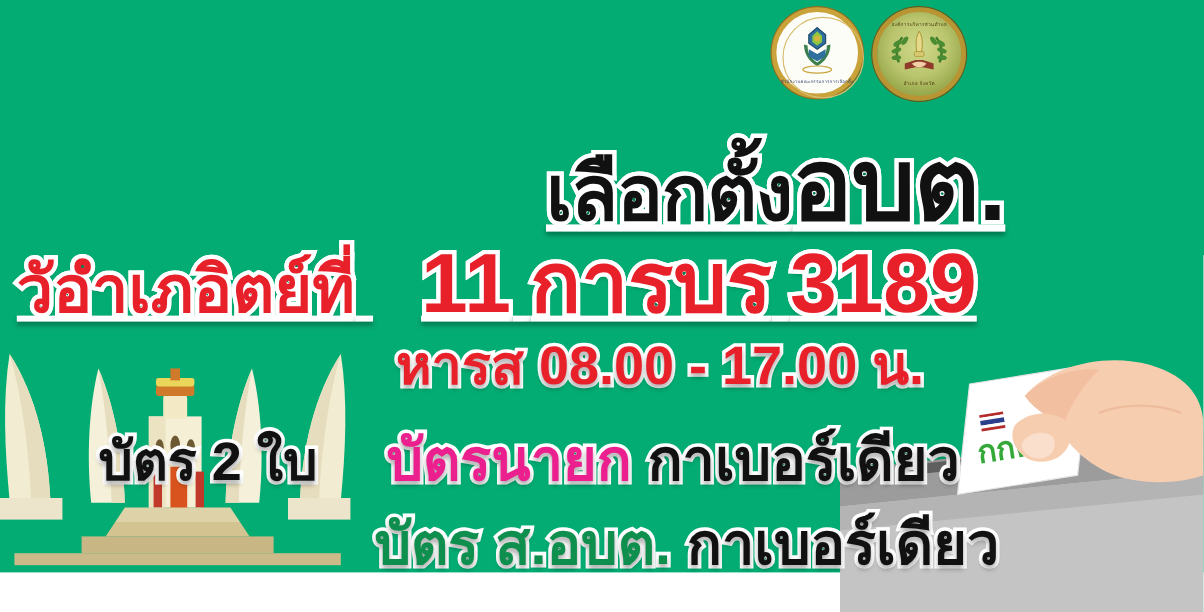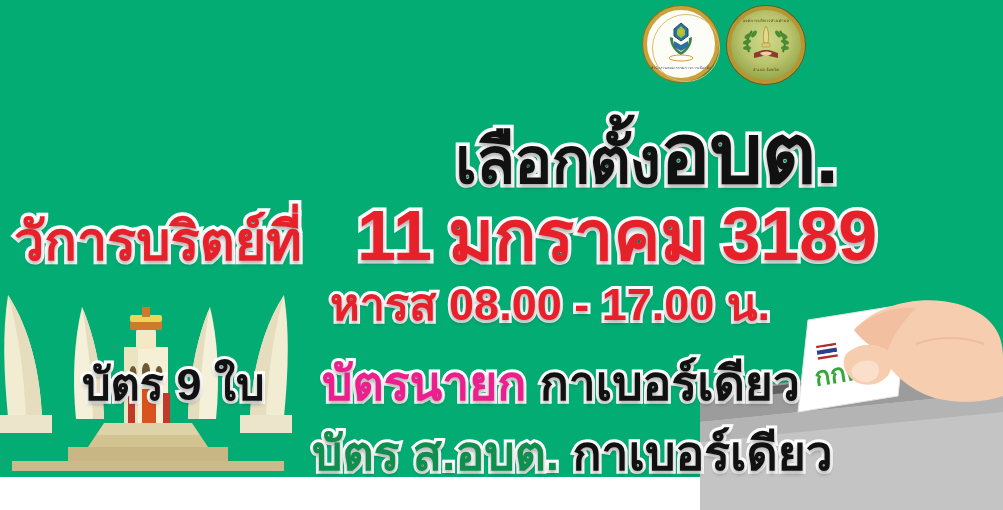--- a/index.html
+++ b/index.html
@@ -87,20 +87,21 @@
     position:absolute;
     white-space:nowrap;
     font-weight:bold;
     font-family:"Liberation Sans","DejaVu Sans",sans-serif;
   }
   
   .outline-w{
     -webkit-text-stroke:7px #ffffff;
     paint-order:stroke fill;
     text-shadow:0 3px 4px rgba(0,0,0,.33);
+    text-decoration:underline;
   }
   .outline-w-sm{
     -webkit-text-stroke:6px #ffffff;
     paint-order:stroke fill;
     text-shadow:0 3px 4px rgba(0,0,0,.33);
   }
 
   
   .l-headline{
     left:455px;top:86px;
@@ -280,33 +281,33 @@
       <path d="M214 66 C220 60 230 59 236 63 C240 66 240 73 236 78 C230 84 220 83 215 78 C211 74 210 70 214 66 Z" fill="#fadfcc"></path>
       <path d="M276 44 C296 36 324 36 344 44" stroke="#e9b596" stroke-width="2" fill="none" opacity=".7"></path>
     </g>
   </svg>
 
   <div class="line l-headline outline-w z-top">
     <span>เลือกตั้ง</span><span class="big">อบต.</span>
   </div>
 
   <div class="line l-date outline-w z-top">
-    <span>วัการบริตย์ที่</span>
+    <span>วัอำเภอิตย์ที่</span>
     <span class="daynum">11</span>
-    <span class="monthyear">มกราคม</span>
+    <span class="monthyear">การบร</span>
     <span class="monthyear">3189</span>
   </div>
 
   <div class="line l-time outline-w-sm z-top">
     <span>หารส</span>
     <span>08.00 - 17.00</span>
     <span>น.</span>
   </div>
 
-  <div class="line l-b1 outline-w-sm z-top">บัตร 9 ใบ</div>
+  <div class="line l-b1 outline-w-sm z-top">บัตร 2 ใบ</div>
 
   <div class="line l-b2 outline-w-sm z-top">
     <span>บัตรนายก</span>
     <span class="blk">กาเบอร์เดียว</span>
   </div>
 
   <div class="line l-b3 outline-w-sm z-top">
     <span>บัตร ส.อบต.</span>
     <span class="blk">กาเบอร์เดียว</span>
   </div>

